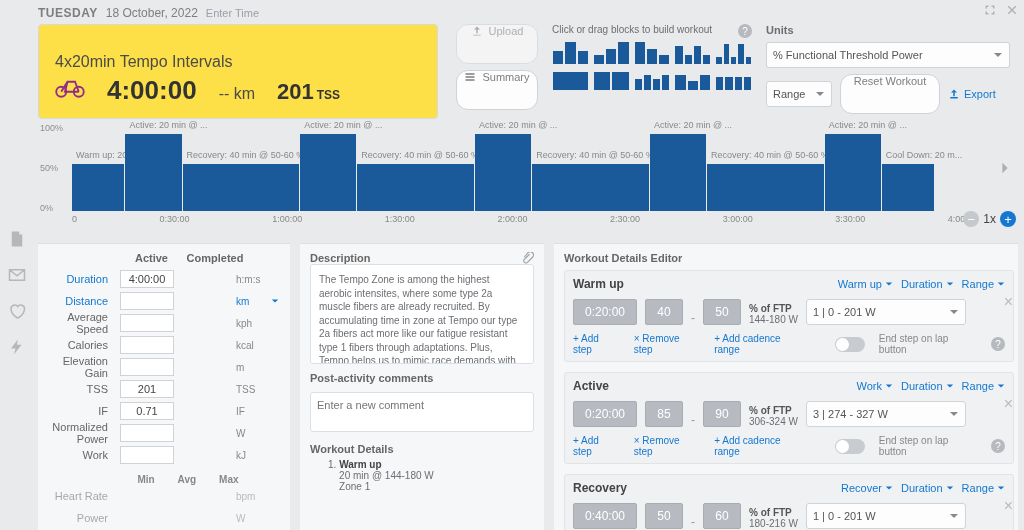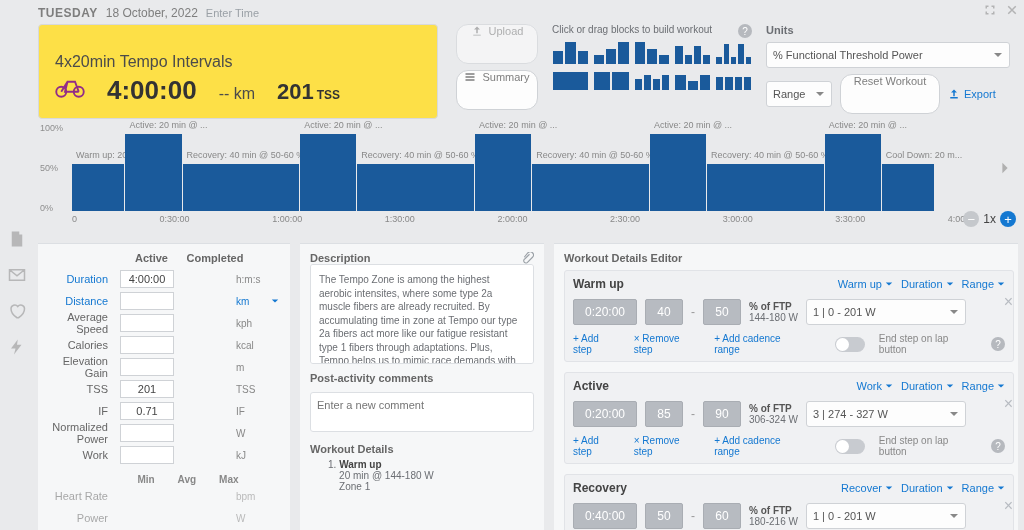--- a/index.html
+++ b/index.html
@@ -80,21 +80,21 @@
   .wdol{font-size:10px;color:#6b6e73;padding-left:18px}
   .wdol b{color:#444}
   .editor{flex:1;padding:8px 4px 8px 10px;overflow:auto}
   .edtitle{font-size:11px;color:#666;font-weight:600;margin-bottom:6px}
   .block{background:#f0f1f3;border:1px solid #e1e3e7;border-radius:3px;margin-bottom:10px;padding-bottom:6px;position:relative}
   .bhdr{display:flex;align-items:center;justify-content:space-between;padding:6px 8px}
   .bname{font-size:12px;color:#444;font-weight:600}
   .bhdr .rsel{display:flex;gap:8px}
   .rsel .s{color:#1478d1;font-size:11px;display:flex;align-items:center;gap:3px;cursor:pointer}
   .rsel .s svg{width:8px;height:8px;fill:#1478d1}
-  .brow{display:flex;align-items:center;gap:8px;padding:2px 8px}
+  .brow{display:flex;align-items:flex-end;gap:8px;padding:2px 8px}
   .num{width:64px;height:26px;background:#b7bbc1;border:1px solid #a9adb3;color:#fff;display:flex;align-items:center;justify-content:center;font-size:12px;border-radius:2px}
   .num.sm{width:38px}
   .dash{color:#999}
   .ftp{font-size:10px;color:#6b6e73;line-height:1.1}
   .ftp .top{font-weight:600;color:#555}
   .zsel{flex:1;max-width:160px}
   .blinks{display:flex;align-items:center;gap:14px;padding:6px 8px 0}
   .lnk{color:#1478d1;font-size:10px;cursor:pointer}
   .toggle{width:30px;height:15px;border-radius:8px;background:#c8cbd0;position:relative;cursor:pointer}
   .toggle::after{content:"";position:absolute;width:13px;height:13px;border-radius:50%;background:#fff;top:1px;left:1px}

